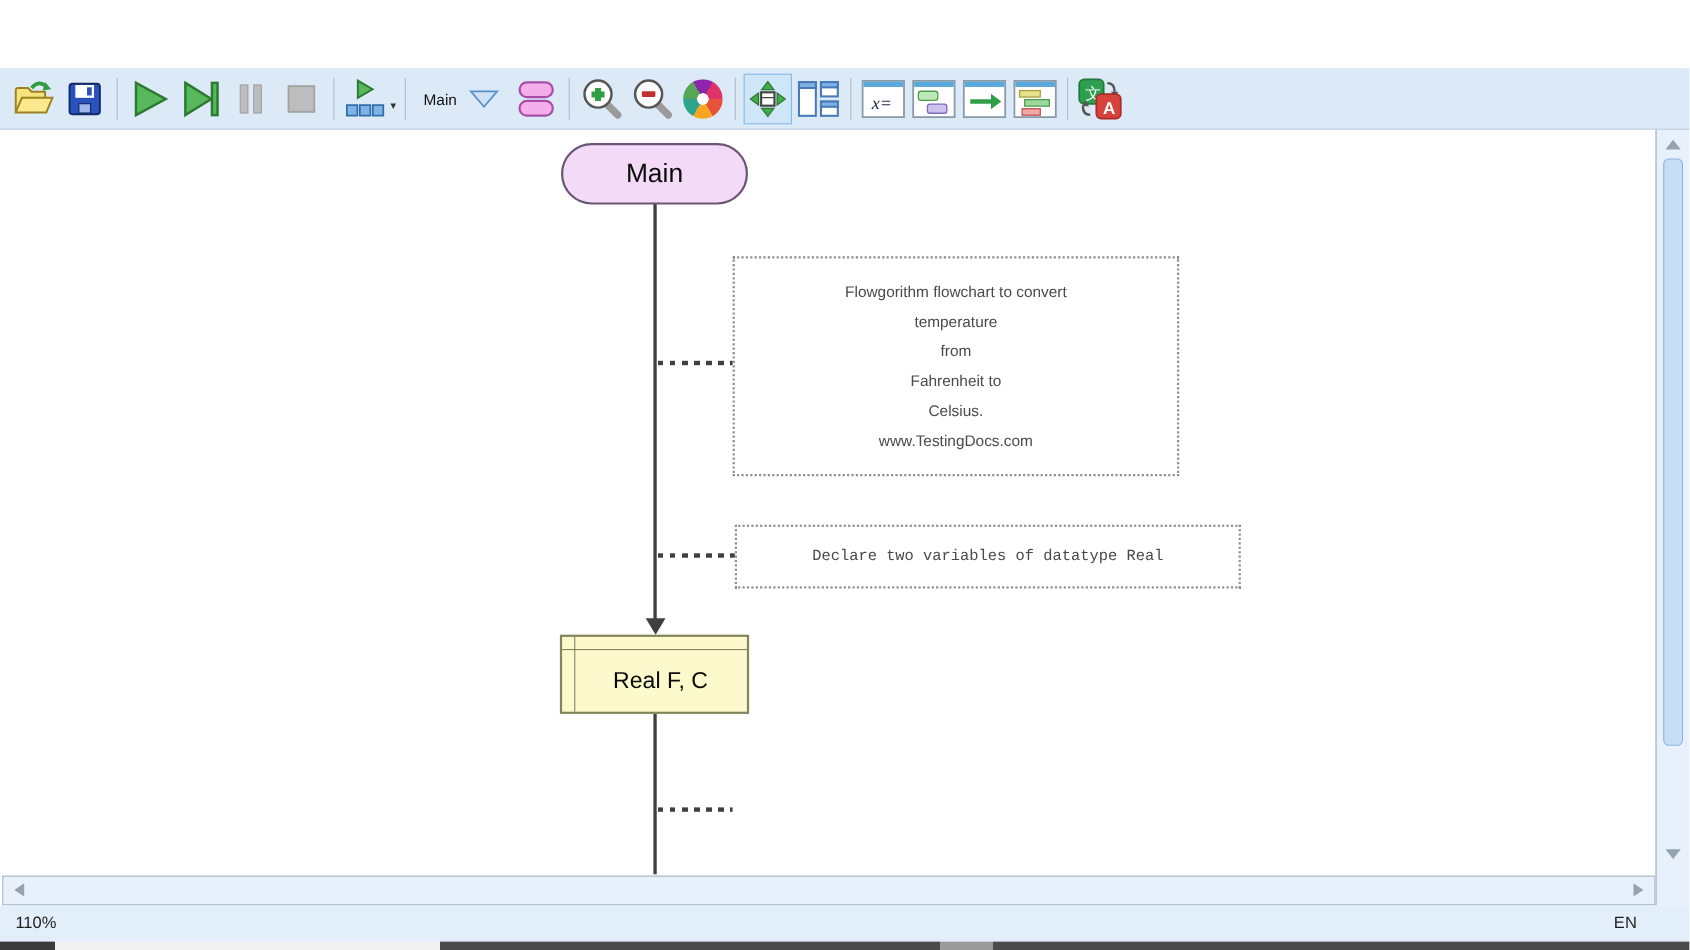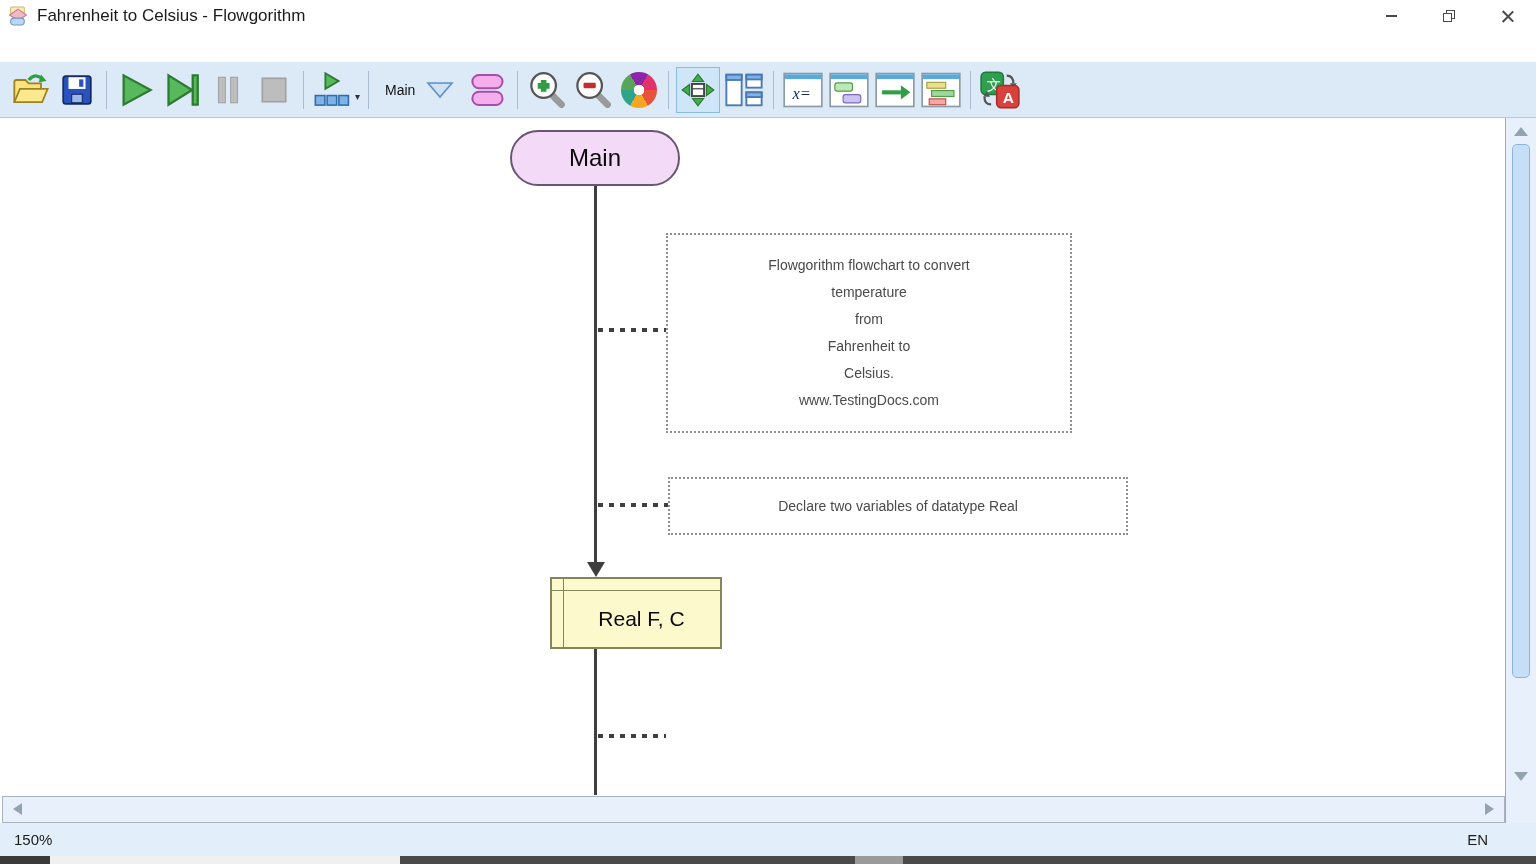--- a/index.html
+++ b/index.html
@@ -51,21 +51,21 @@
   .arrowhead-down { position:absolute; width:0; height:0;
     border-left:9px solid transparent; border-right:9px solid transparent; border-top:15px solid #3f3f3f; }
   .terminal { position:absolute; left:510px; top:12px; width:170px; height:56px; border-radius:28px;
     background:#f3dbf7; border:2px solid #6a5672; display:flex; align-items:center; justify-content:center;
     font-size:24px; color:#0a0a0a; }
   .comment { position:absolute; border:2px dotted #8f8f8f; color:#4a4a4a; font-size:14px; line-height:27px;
     display:flex; align-items:center; justify-content:center; text-align:center; white-space:pre-line; }
   .connector { position:absolute; height:4px;
     background-image:repeating-linear-gradient(90deg,#3f3f3f 0 5px,rgba(0,0,0,0) 5px 11px); }
   .decl { position:absolute; left:509px; top:459px; width:172px; height:72px;
-    background:#fcf9cd; border:2px solid #85855c;margin-left:41px; }
+    background:#fcf9cd; border:2px solid #85855c; }
   .decl::before { content:""; position:absolute; left:0; right:0; top:11px; border-top:1px solid #85855c; }
   .decl::after { content:""; position:absolute; top:0; bottom:0; left:11px; border-left:1px solid #85855c; }
   .decl-label { position:absolute; left:11px; top:11px; right:0; bottom:0;
     display:flex; align-items:center; justify-content:center; font-size:21px; color:#0a0a0a; }
 
   
   .vscroll { position:absolute; left:1505px; top:118px; width:31px; height:705px;
     background:#e8f1fb; border-left:1px solid #9eabb9; }
   .vthumb { position:absolute; left:6px; top:26px; width:18px; height:534px;
     background:#c6def6; border:1px solid #8db4dd; border-radius:5px; }
@@ -85,42 +85,20 @@
   .status-lang { margin-left:auto; margin-right:48px; }
   .taskbar-strip { position:absolute; left:0; top:856px; width:1536px; height:8px;
     background:linear-gradient(90deg,#3a3a3a 0 50px,#f0f0f0 50px 400px,#4a4a4a 400px 855px,
       #9a9a9a 855px 903px,#4a4a4a 903px 1536px); }
 </style>
 </head>
 <body>
 
 <div class="window">
 
-  <div class="titlebar">
-    <svg class="app-icon" viewBox="0 0 20 19">
-      <rect x="3" y="1" width="13" height="6.5" rx="1" fill="#f5eebc" stroke="#c9b96a"></rect>
-      <polygon points="10,3 18,8.5 10,14 2,8.5" fill="#f2b8c6" stroke="#c97a8a"></polygon>
-      <rect x="3" y="11.5" width="13" height="6.5" rx="3.2" fill="#bcd6f0" stroke="#6a9ac9"></rect>
-    </svg>
-    <div class="title-text">Fahrenheit to Celsius - Flowgorithm</div>
-    <div class="win-controls">
-      <div class="win-btn">
-          <div class="min-glyph"></div>
-        </div>
-      <div class="win-btn">
-        <div class="restore-glyph">
-            <div class="back"></div>
-            <div class="front"></div>
-          </div>
-      </div>
-      <div class="win-btn">
-          <div class="close-glyph"></div>
-        </div>
-    </div>
-  </div>
 
 
   <div class="toolbar">
     <div style="width:8px"></div>
 
     <div class="tb">
       <svg width="40" height="36" viewBox="0 0 36 32">
         <path d="M3 27 V9 q0-2 2-2 h8 l3 3 h11 v5" fill="#f9e27d" stroke="#9c831f" stroke-width="1.6"></path>
         <path d="M3 27 L8 15 H33 L28 27 Z" fill="#fbe88f" stroke="#9c831f" stroke-width="1.6"></path>
         <path d="M16 7 q6-7 12-1" fill="none" stroke="#2f9e44" stroke-width="3"></path>
@@ -293,40 +271,40 @@
 
     <div class="connector" style="left:598px; top:210px; width:68px;"></div>
     <div class="comment" style="left:666px; top:115px; width:406px; height:200px;">Flowgorithm flowchart to convert
 temperature
 from
 Fahrenheit to
 Celsius.
 www.TestingDocs.com</div>
 
     <div class="connector" style="left:598px; top:385px; width:70px;"></div>
-    <div class="comment" style="left:668px; top:359px; width:460px; height:58px;">Declare two variables of datatype Real</div>
+    <div class="comment" style="left:668px; top:359px; width:460px; height:58px;font-family:Liberation Mono, monospace;">Declare two variables of datatype Real</div>
 
     <div class="decl">
       <div class="decl-label">Real F, C</div>
     </div>
 
     <div class="connector" style="left:598px; top:616px; width:68px;"></div>
   </div>
 
   <div class="vscroll">
     <div class="tri-up"></div>
     <div class="vthumb"></div>
     <div class="tri-down"></div>
   </div>
 
   <div class="hscroll">
     <div class="tri-left"></div>
     <div class="tri-right"></div>
   </div>
 
   <div class="statusbar">
-    <div class="status-zoom">150%</div>
+    <div class="status-zoom">110%</div>
     <div class="status-lang">EN</div>
   </div>
 
   <div class="taskbar-strip"></div>
 
 </div>
 
 </body></html>

